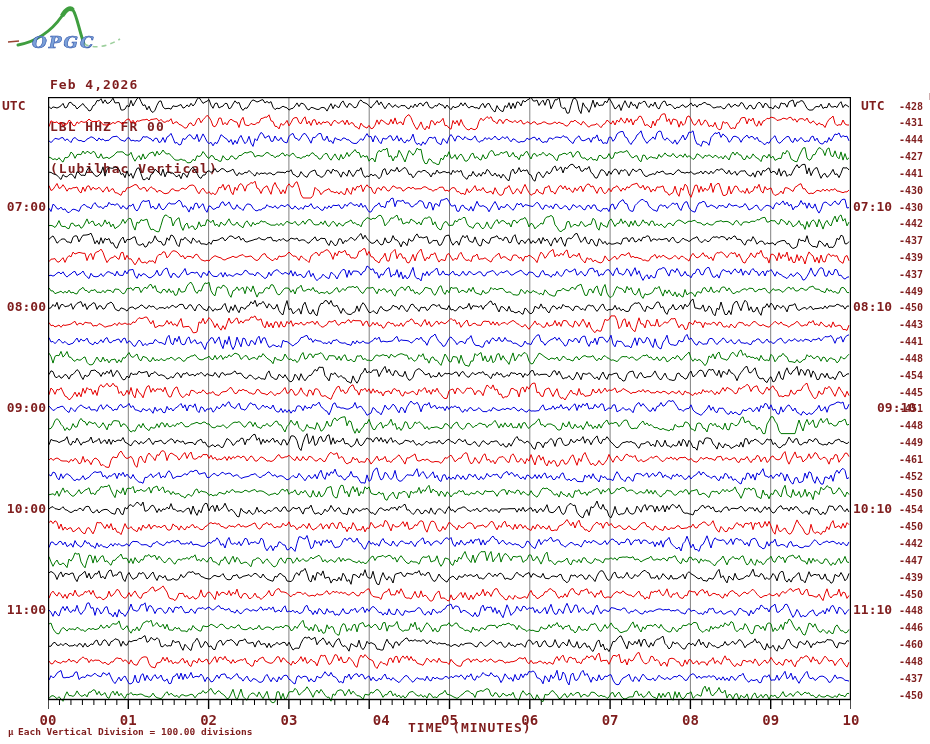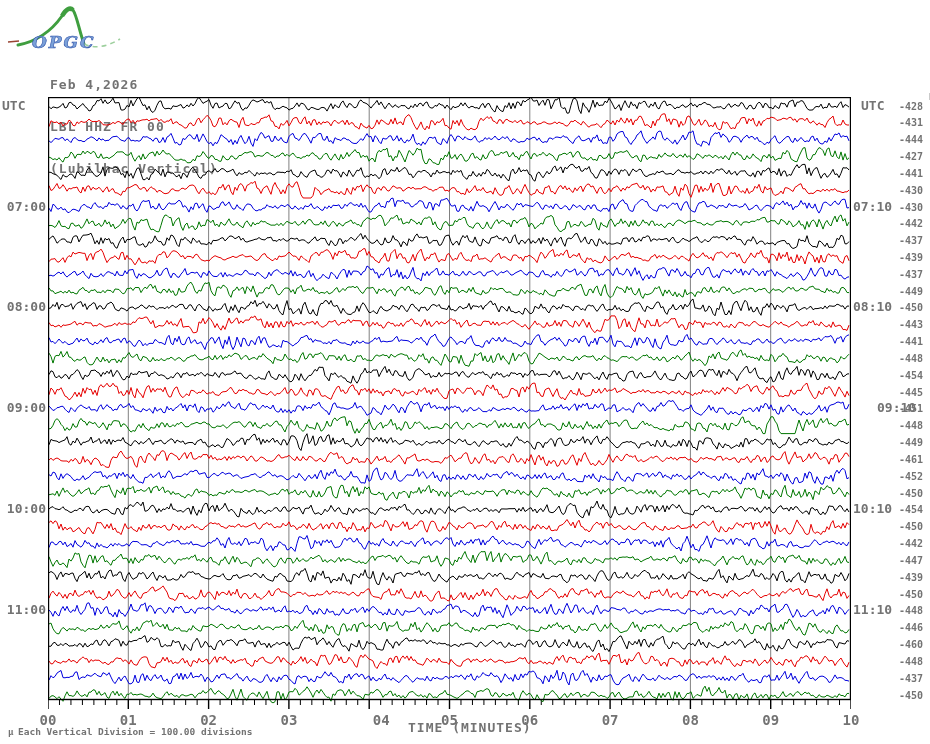--- a/index.html
+++ b/index.html
@@ -1,17 +1,17 @@
 <!DOCTYPE html>
 <html><head>
 <meta charset="utf-8">
 <style>
   html,body{margin:0;padding:0;background:#ffffff;}
   #page{position:relative;width:930px;height:744px;background:#ffffff;overflow:hidden;
-        font-family:"DejaVu Sans Mono","Liberation Mono",monospace;color:#737373;}
+        font-family:"DejaVu Sans Mono","Liberation Mono",monospace;color:#7f1d1d;}
   .abs{position:absolute;}
   #header-block{left:50px;top:50px;font-size:13px;font-weight:bold;line-height:14px;letter-spacing:1px;white-space:pre;}
   .utc-label{font-size:13px;font-weight:bold;}
   #utc-left{left:2px;top:98px;}
   #utc-right{left:861px;top:98px;}
   #dc-col-label{left:900px;top:91px;font-size:9.5px;font-weight:bold;padding-left:29px;}
   .time-label-left{left:0;width:46px;text-align:right;font-size:13px;font-weight:bold;height:14px;line-height:14px;}
   .time-label-right{left:853px;font-size:13px;font-weight:bold;height:14px;line-height:14px;}
   .dc-value{left:899px;font-size:10px;font-weight:bold;height:11px;line-height:11px;}
   .x-tick-label{top:712px;transform:translateX(-50%);font-size:14px;font-weight:bold;}

